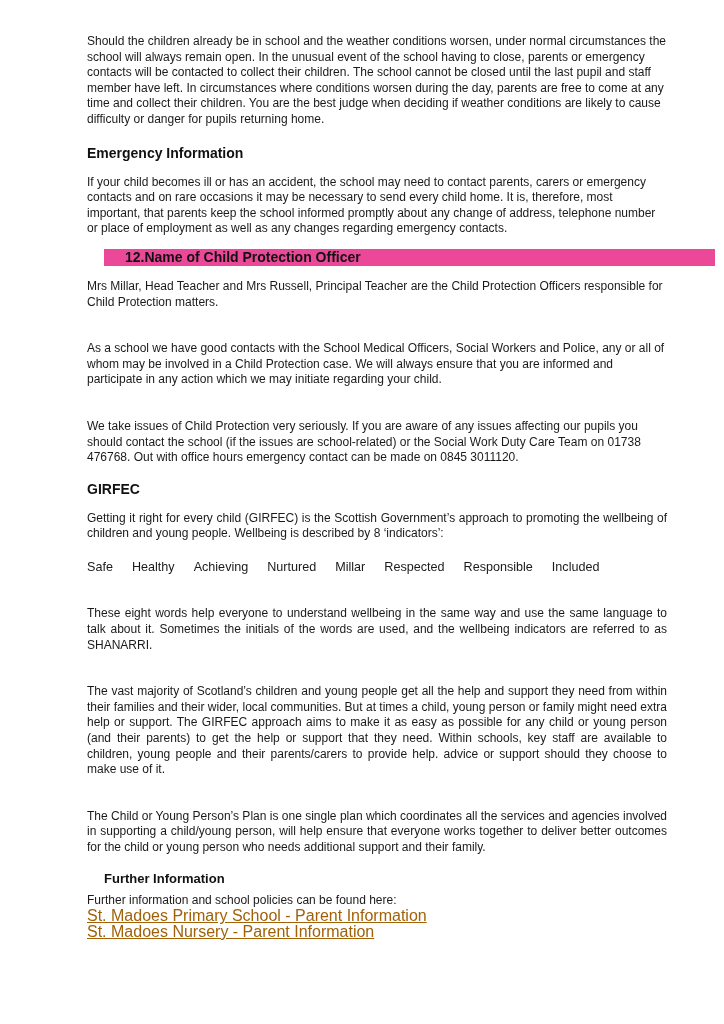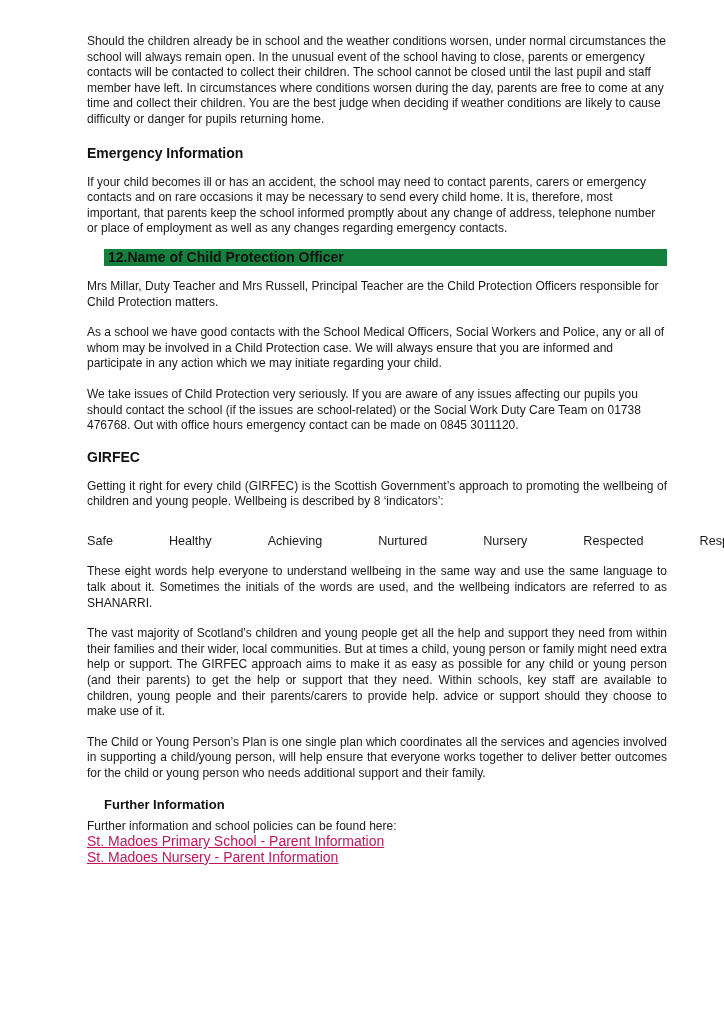--- a/index.html
+++ b/index.html
@@ -4,63 +4,63 @@
   <style>
     html, body { margin: 0; padding: 0; background: #ffffff; }
     body {
       width: 724px; height: 1024px; overflow: hidden; position: relative;
       font-family: "Liberation Sans", sans-serif;
       color: #1a1a1a;
     }
     .page { position: absolute; left: 87px; top: 34px; width: 580px; }
     p { margin: 0; font-size: 12px; line-height: 15.6px; }
     .justify { text-align: justify; }
-    .gap { margin-top: 15px; }
+    .gap { margin-top: 31px; }
     h2.sec {
       margin: 0; font-size: 14px; font-weight: bold; line-height: 17px; color: #111;
     }
     h3.sub {
       margin: 0; font-size: 13px; font-weight: bold; line-height: 16px; color: #111; padding-left: 17px;
     }
     .numbar {
-      margin-left: 17px; width: 563px; background: #15803d;
-      font-size: 14px; font-weight: bold; line-height: 17px; color: #111; padding-left: 4px;
+      margin-left: 17px; width: 611px; background: #ec4899;
+      font-size: 14px; font-weight: bold; line-height: 17px; color: #111; padding-left: 21px;
       box-sizing: border-box;
     }
     .indicators { display: flex; font-size: 12.6px; line-height: 15.6px; }
     .indicators span { margin-right: 19px; }
-    a.link { color: #be185d; text-decoration: underline; font-size: 14px; line-height: 15.6px; display: block; }
+    a.link { color: #a16207; text-decoration: underline; font-size: 16px; line-height: 15.6px; display: block; }
   </style>
 </head>
 <body>
 
 <div class="page">
 
   <p>Should the children already be in school and the weather conditions worsen, under normal circumstances the school will always remain open.  In the unusual event of the school having to close, parents or emergency contacts will be contacted to collect their children.  The school cannot be closed until the last pupil and staff member have left.  In circumstances where conditions worsen during the day, parents are free to come at any time and collect their children.  You are the best judge when deciding if weather conditions are likely to cause difficulty or danger for pupils returning home.</p>
 
   <h2 class="sec" style="margin-top:17px;">Emergency Information</h2>
   <p class="gap" style="margin-top:13px;">If your child becomes ill or has an accident, the school may need to contact parents, carers or emergency contacts and on rare occasions it may be necessary to send every child home.  It is, therefore, most important, that parents keep the school informed promptly about any change of address, telephone number or place of employment as well as any changes regarding emergency contacts.</p>
 
   <div class="numbar" style="margin-top:12px;">
     <span>12.</span><span>Name of Child Protection Officer</span>
   </div>
 
-  <p style="margin-top:13px;">Mrs Millar, Duty Teacher and Mrs Russell, Principal Teacher are the Child Protection Officers responsible for Child Protection matters.</p>
+  <p style="margin-top:13px;">Mrs Millar, Head Teacher and Mrs Russell, Principal Teacher are the Child Protection Officers responsible for Child Protection matters.</p>
   <p class="gap">As a school we have good contacts with the School Medical Officers, Social Workers and Police, any or all of whom may be involved in a Child Protection case. We will always ensure that you are informed and participate in any action which we may initiate regarding your child.</p>
   <p class="gap">We take issues of Child Protection very seriously. If you are aware of any issues affecting our pupils you should contact the school (if the issues are school-related) or the Social Work Duty Care Team on 01738 476768. Out with office hours emergency contact can be made on 0845 3011120.</p>
 
   <h2 class="sec" style="margin-top:15px;">GIRFEC</h2>
   <p class="justify" style="margin-top:13px;">Getting it right for every child (GIRFEC) is the Scottish Government’s approach to promoting the wellbeing of children and young people. Wellbeing is described by 8 ‘indicators’:</p>
 
-  <div class="indicators" style="margin-top:24px;gap:37px;">
+  <div class="indicators" style="margin-top:18px;">
     <span>Safe</span>
     <span>Healthy</span>
     <span>Achieving</span>
     <span>Nurtured</span>
-    <span>Nursery</span>
+    <span>Millar</span>
     <span>Respected</span>
     <span>Responsible</span>
     <span>Included</span>
   </div>
 
   <p class="justify gap">These eight words help everyone to understand wellbeing in the same way and use the same language to talk about it. Sometimes the initials of the words are used, and the wellbeing indicators are referred to as SHANARRI.</p>
   <p class="justify gap">The vast majority of Scotland’s children and young people get all the help and support they need from within their families and their wider, local communities. But at times a child, young person or family might need extra help or support. The GIRFEC approach aims to make it as easy as possible for any child or young person (and their parents) to get the help or support that they need.  Within schools, key staff are available to children, young people and their parents/carers to provide help. advice or support should they choose to make use of it.</p>
   <p class="justify gap">The Child or Young Person’s Plan is one single plan which coordinates all the services and agencies involved in supporting a child/young person, will help ensure that everyone works together to deliver better outcomes for the child or young person who needs additional support and their family.</p>
 
   <h3 class="sub" style="margin-top:15px;">Further Information</h3>

